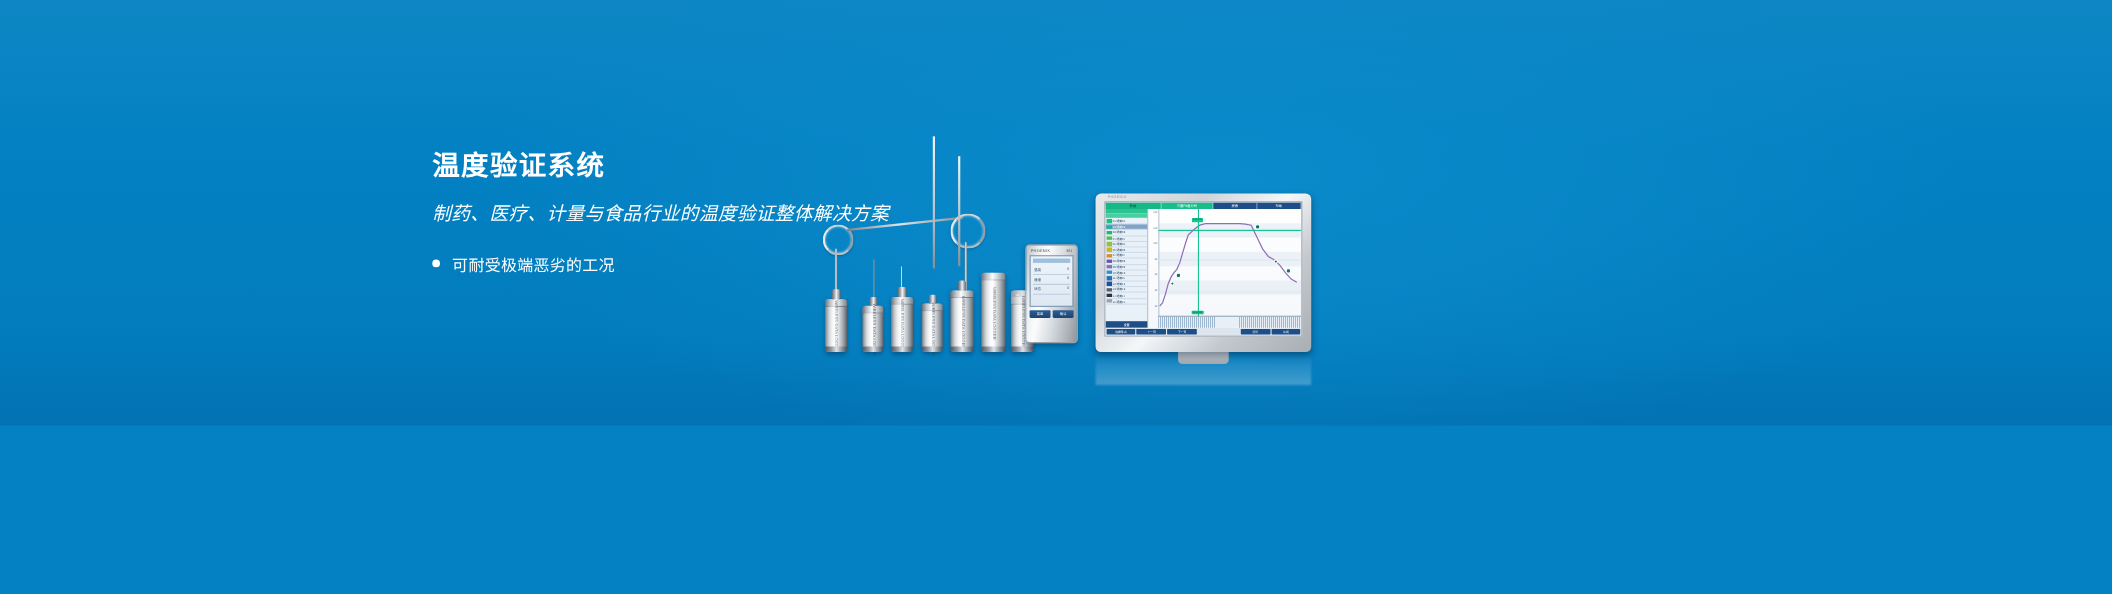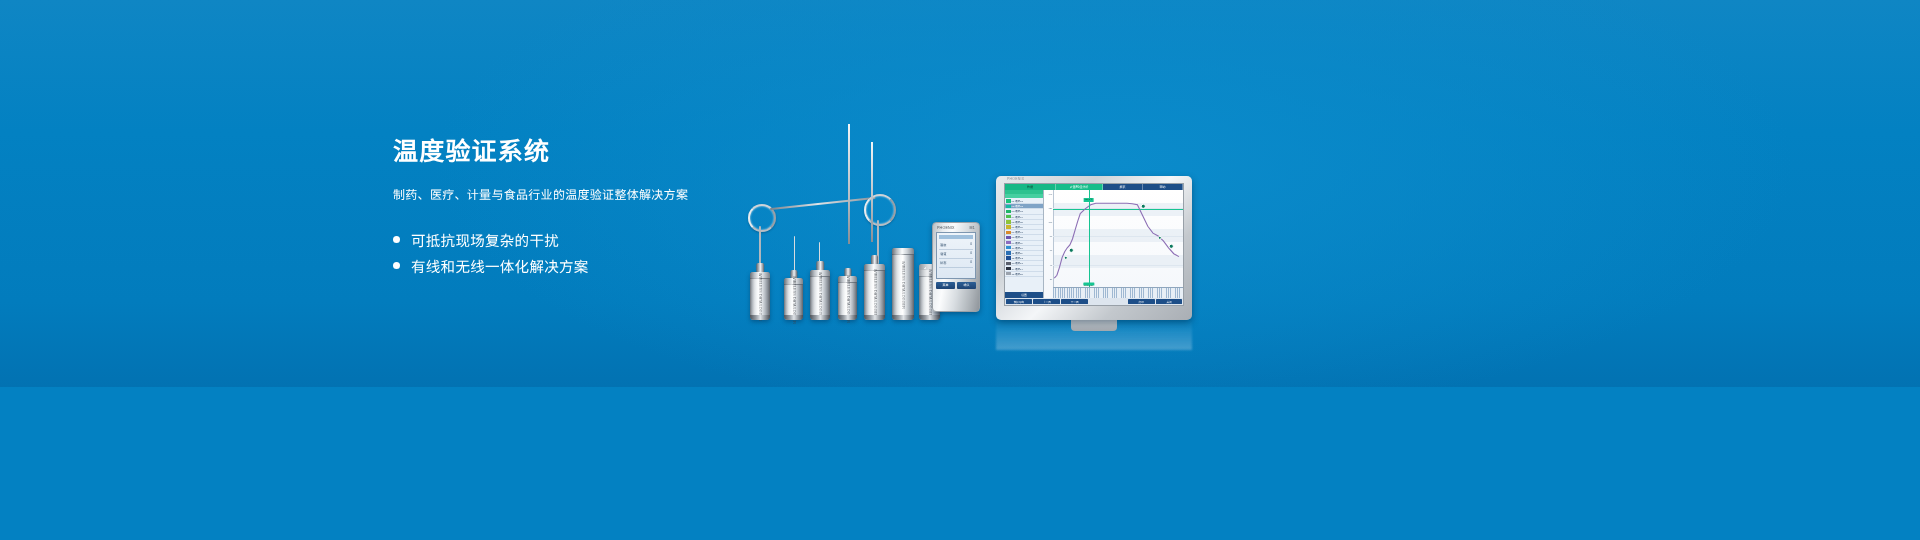--- a/index.html
+++ b/index.html
@@ -32,25 +32,26 @@
     margin: 0;
     font-size: 25px;
     line-height: 30px;
     font-weight: bold;
     color: #ffffff;
     letter-spacing: 1.2px;
   }
   .subhead {
     margin: 0;
     padding-top: 19px;
-    font-size: 12px;
+    font-size: 17px;
     line-height: 20px;
     color: #ffffff;
     letter-spacing: .3px;
     white-space: nowrap;
+    font-style: italic;
   }
   .bullets {
     list-style: none;
     margin: 0;
     padding: 21px 0 0 0;
   }
   .bullets li {
     display: flex;
     align-items: center;
     height: 26px;
@@ -425,25 +426,21 @@
 <body>
 
 <div id="banner">
 
   <div class="copy">
     <h1 class="headline">温度验证系统</h1>
     <p class="subhead">制药、医疗、计量与食品行业的温度验证整体解决方案</p>
     <ul class="bullets">
       <li>
         <span class="bullet-dot"></span>
-        <span>可抵抗现场复杂的干扰</span>
-      </li>
-      <li>
-        <span class="bullet-dot"></span>
-        <span>有线和无线一体化解决方案</span>
+        <span>可耐受极端恶劣的工况</span>
       </li>
     </ul>
   </div>
 
   <div class="stage">
 
     <div class="coil" style="left:28px; top:84px; width:24px; height:24px;"></div>
     <div class="wire" style="left:50px; top:88px; width:106px; height:1.6px; transform:rotate(-6deg); transform-origin:left center;"></div>
     <div class="coil" style="left:144px; top:74px; width:28px; height:28px;"></div>
     <div class="wire" style="left:39px; top:106px; width:1.6px; height:48px;"></div>

